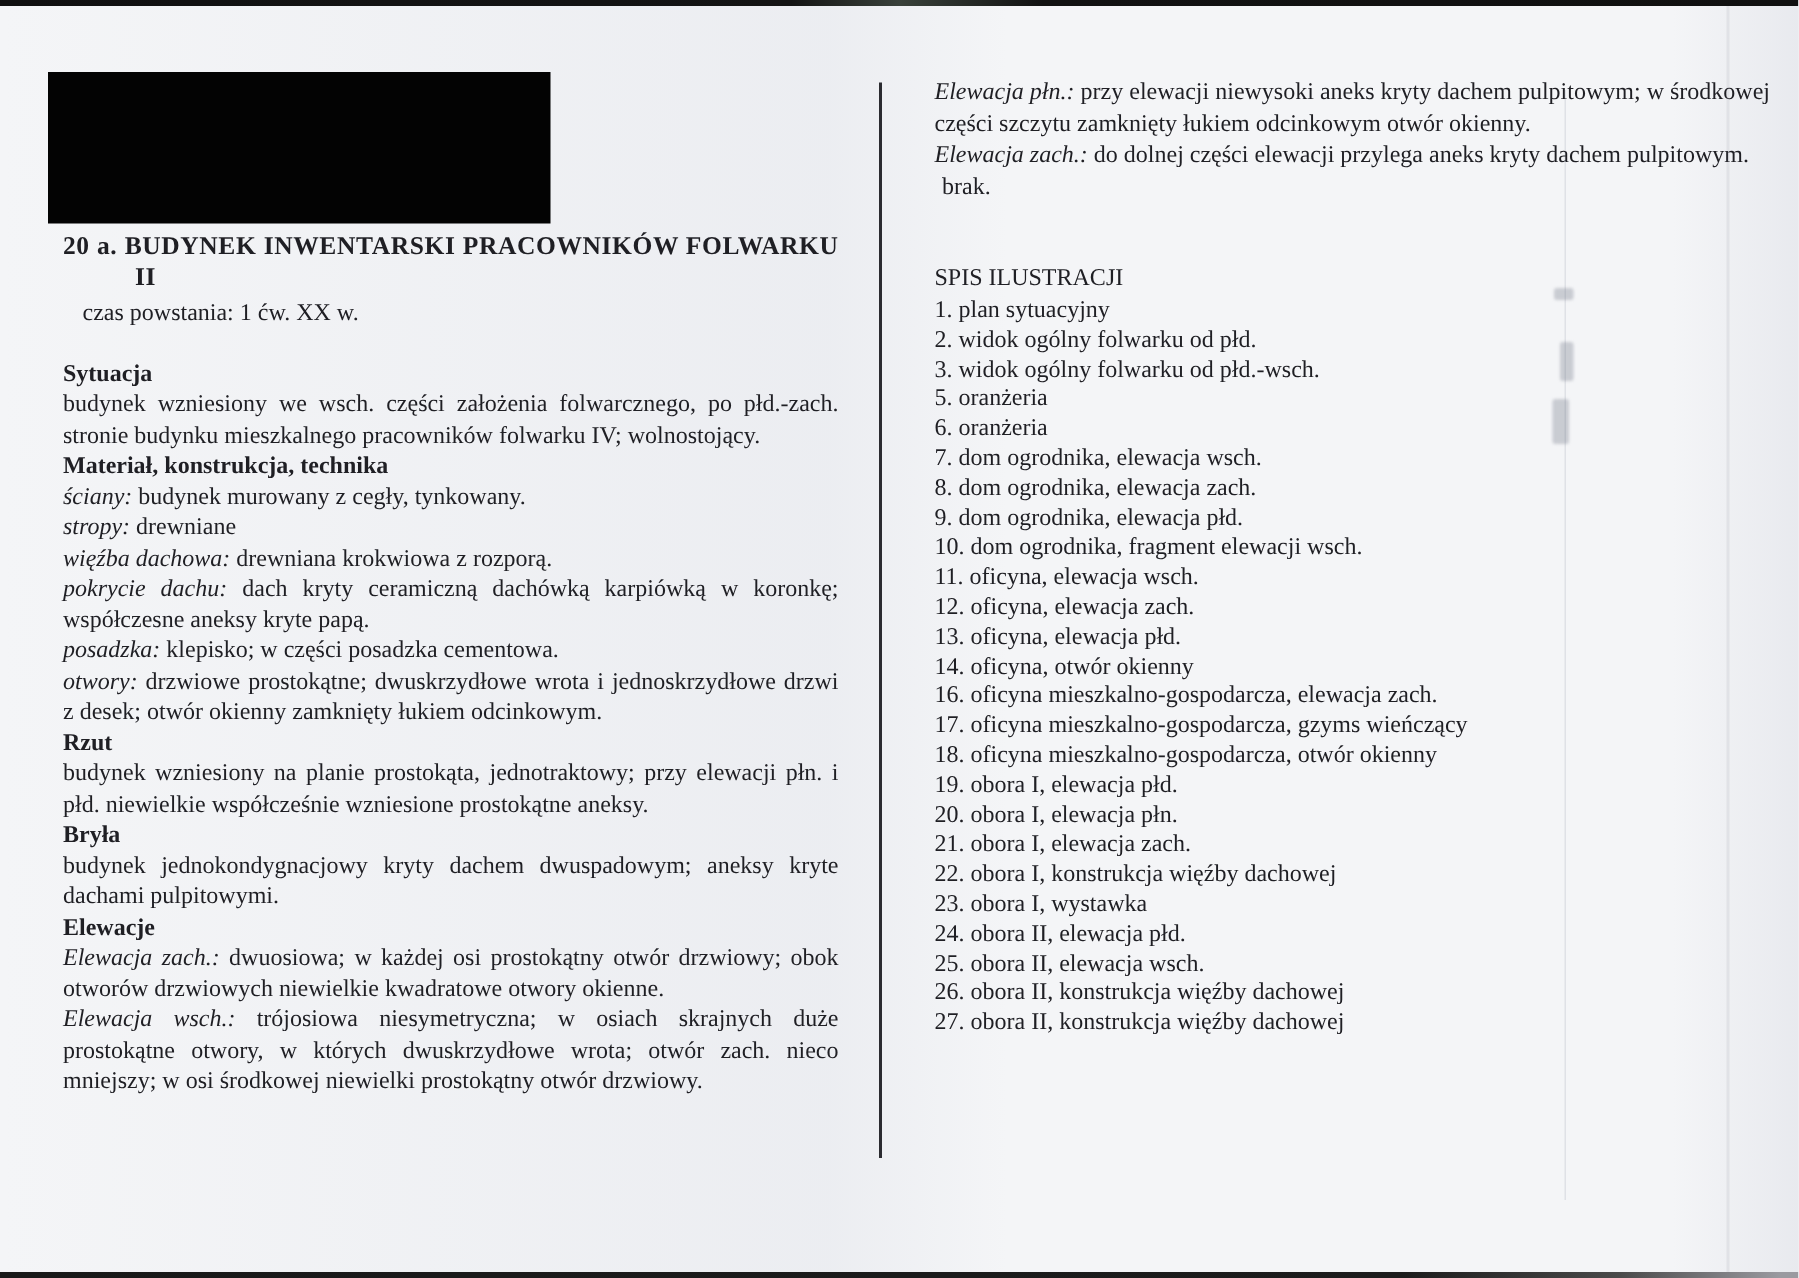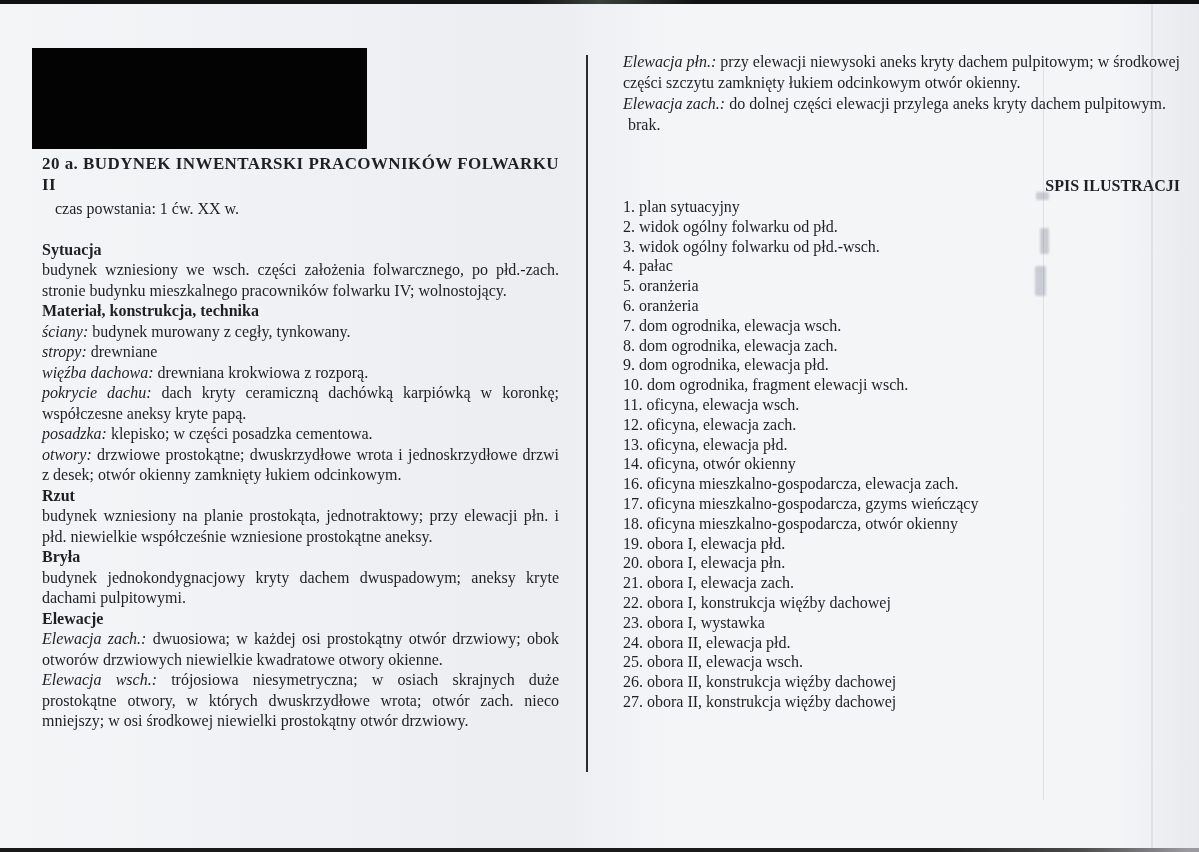--- a/index.html
+++ b/index.html
@@ -39,31 +39,31 @@
   .sm2 { left:1040px; top:228px; width:9px;  height:26px; }
   .sm3 { left:1035px; top:266px; width:11px; height:30px; }
 
   
   .col { position:absolute; }
   .col-left  { left:42px;  top:153px; width:517px; }
   .col-right { left:604px; top:51px;  width:557px;margin-left:19px; }
 
   .title { margin:0; font-size:17px; font-weight:bold; line-height:21px; letter-spacing:0.4px; }
   .title-line1 { display:block; text-align:justify; text-align-last:justify; }
-  .title-line2 { display:block; }
+  .title-line2 { display:block;margin-left:48px; }
   .date-line { margin:4px 0 20px 13px; font-size:16px; line-height:20.5px; }
 
   .bh { margin:0; font-size:16px; font-weight:bold; line-height:20.5px; text-align:left; }
   .bp { margin:0; font-size:16px; line-height:20.5px; text-align:justify; }
   .lbl { font-style:italic; }
   .indent { padding-left:5px; }
 
   .col-right .bh, .col-right .bp { line-height:21px; }
 
-  .spis-heading { margin:40px 0 1px 0; font-size:16px; font-weight:bold; line-height:21px;text-align:right; }
+  .spis-heading { margin:40px 0 1px 0; font-size:16px; font-weight:normal; line-height:21px; }
   .ill-list .list-line { margin:0; font-size:16px; line-height:19.8px; white-space:nowrap; text-align:left; }
 </style>
 </head>
 <body>
 
 <div class="page">
 
   <div class="bar-top"></div>
   <div class="redaction"></div>
   <div class="divider"></div>
@@ -98,21 +98,20 @@
     <div>
         <p class="bp"><span class="lbl">Elewacja płn.:</span><span> przy elewacji niewysoki aneks kryty dachem pulpitowym; w środkowej części szczytu zamknięty łukiem odcinkowym otwór okienny.</span></p>
         <p class="bp"><span class="lbl">Elewacja zach.:</span><span> do dolnej części elewacji przylega aneks kryty dachem pulpi­towym.</span></p>
         <p class="bp indent">brak.</p>
       </div>
     <p class="spis-heading">SPIS ILUSTRACJI</p>
     <div class="ill-list">
         <p class="list-line">1. plan sytuacyjny</p>
         <p class="list-line">2. widok ogólny folwarku od płd.</p>
         <p class="list-line">3. widok ogólny folwarku od płd.-wsch.</p>
-        <p class="list-line">4. pałac</p>
         <p class="list-line">5. oranżeria</p>
         <p class="list-line">6. oranżeria</p>
         <p class="list-line">7. dom ogrodnika, elewacja wsch.</p>
         <p class="list-line">8. dom ogrodnika, elewacja zach.</p>
         <p class="list-line">9. dom ogrodnika, elewacja płd.</p>
         <p class="list-line">10. dom ogrodnika, fragment elewacji wsch.</p>
         <p class="list-line">11. oficyna, elewacja wsch.</p>
         <p class="list-line">12. oficyna, elewacja zach.</p>
         <p class="list-line">13. oficyna, elewacja płd.</p>
         <p class="list-line">14. oficyna, otwór okienny</p>

